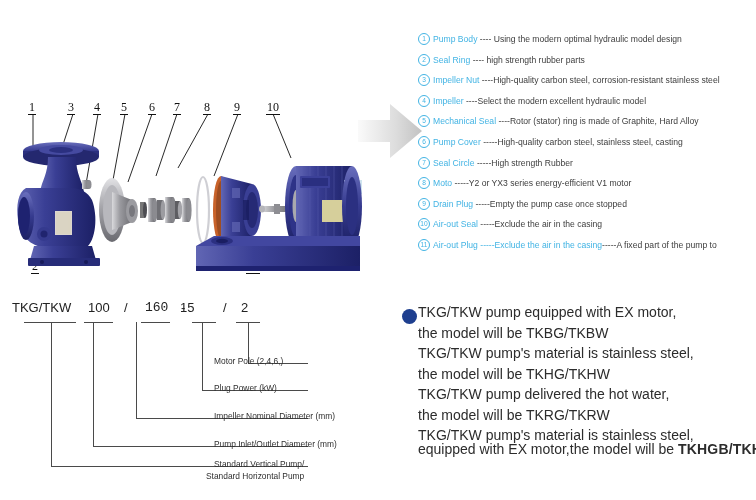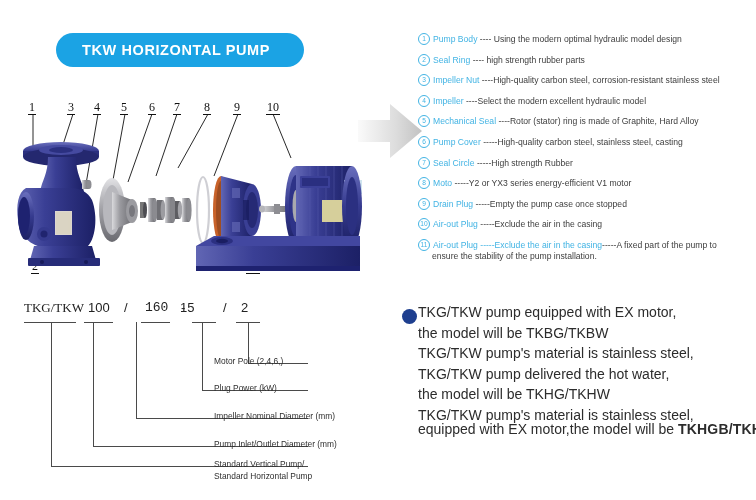--- a/index.html
+++ b/index.html
@@ -69,23 +69,20 @@
   .notes .nline{font-size:14px;line-height:11px;color:#2c2c2c;margin-bottom:9.5px;white-space:nowrap;}
   .notes .nline.tight{margin-bottom:3px;}
   .notes .nline.ind{}
   .b{font-weight:bold;letter-spacing:.2px;}
 </style>
 </head>
 <body>
 
 <div class="stage">
 
-  <div class="title-pill">
-    <span>TKW HORIZONTAL PUMP</span>
-  </div>
 
   <div class="diagram">
 
     <div class="callnum" style="left:28px;top:13px;">
         <u>1</u>
       </div>
     <div class="callnum" style="left:67px;top:13px;">
         <u>3</u>
       </div>
     <div class="callnum" style="left:93px;top:13px;">
@@ -300,32 +297,31 @@
 
     <div class="row">
       <span class="num">8</span><span class="cy">Moto</span><span class="dk"> -----</span><span class="dk">Y2 or YX3 series energy-efficient V1 motor</span>
     </div>
 
     <div class="row">
       <span class="num">9</span><span class="cy">Drain Plug</span><span class="dk"> -----</span><span class="dk">Empty the pump case once stopped</span>
     </div>
 
     <div class="row">
-      <span class="num">10</span><span class="cy">Air-out Plug</span><span class="dk"> -----</span><span class="dk">Exclude the air in the casing</span>
+      <span class="num">10</span><span class="cy">Air-out Seal</span><span class="dk"> -----</span><span class="dk">Exclude the air in the casing</span>
     </div>
 
     <div class="row wrap">
       <span class="num">11</span><span class="cy">Air-out Plug -----Exclude the air in the casing</span><span class="dk">-----A fixed part of the pump to</span>
-      <span class="cont">ensure the stability of the pump installation.</span>
     </div>
   </div>
 
   <div class="model">
 
-    <div class="codeseg" style="left:24px;font-family:Liberation Serif, serif;">TKG/TKW</div>
+    <div class="codeseg" style="left:12px;">TKG/TKW</div>
     <div class="codeseg" style="left:88px;">100</div>
     <div class="codeseg" style="left:124px;">/</div>
     <div class="codeseg" style="left:145px;font-family:Liberation Mono, monospace;">160</div>
     <div class="codeseg" style="left:181px;">-</div>
     <div class="codeseg" style="left:180px;">15</div>
     <div class="codeseg" style="left:223px;">/</div>
     <div class="codeseg" style="left:241px;">2</div>
 
     <div class="seg-ul" style="left:24px;top:32px;width:52px;"></div>
     <div class="seg-ul" style="left:84px;top:32px;width:29px;"></div>
@@ -345,28 +341,29 @@
     <div class="hline" style="left:136px;top:128px;width:172px;"></div>
     <div class="mlabel" style="left:214px;top:121px;">Impeller Nominal Diameter (mm)</div>
 
     <div class="vline" style="left:93px;top:32px;height:124px;"></div>
     <div class="hline" style="left:93px;top:156px;width:215px;"></div>
     <div class="mlabel" style="left:214px;top:149px;">Pump Inlet/Outlet Diameter (mm)</div>
 
     <div class="vline" style="left:51px;top:32px;height:144px;"></div>
     <div class="hline" style="left:51px;top:176px;width:257px;"></div>
     <div class="mlabel" style="left:214px;top:169px;">Standard Vertical  Pump/</div>
-    <div class="mlabel" style="left:214px;top:181px;">Standard  Horizontal Pump</div>
+    <div class="mlabel" style="left:206px;top:181px;">Standard  Horizontal Pump</div>
   </div>
 
   <div class="notes">
     <div class="bullet"></div>
 
     <div class="nline">TKG/TKW pump equipped with EX motor,</div>
     <div class="nline ind">the model will be TKBG/TKBW</div>
     <div class="nline">TKG/TKW pump's material is stainless steel,</div>
+    <div class="nline ind">the model will be TKHG/TKHW</div>
     <div class="nline">TKG/TKW pump delivered the hot water,</div>
-    <div class="nline ind">the model will be TKHG/TKHW</div>
+    <div class="nline ind">the model will be TKRG/TKRW</div>
     <div class="nline tight">TKG/TKW pump's material is stainless steel,</div>
     <div class="nline"><span>equipped with EX motor,the model will be </span><span class="b">TKHGB/TKHWB</span></div>
   </div>
 
 </div>
 
 </body></html>

